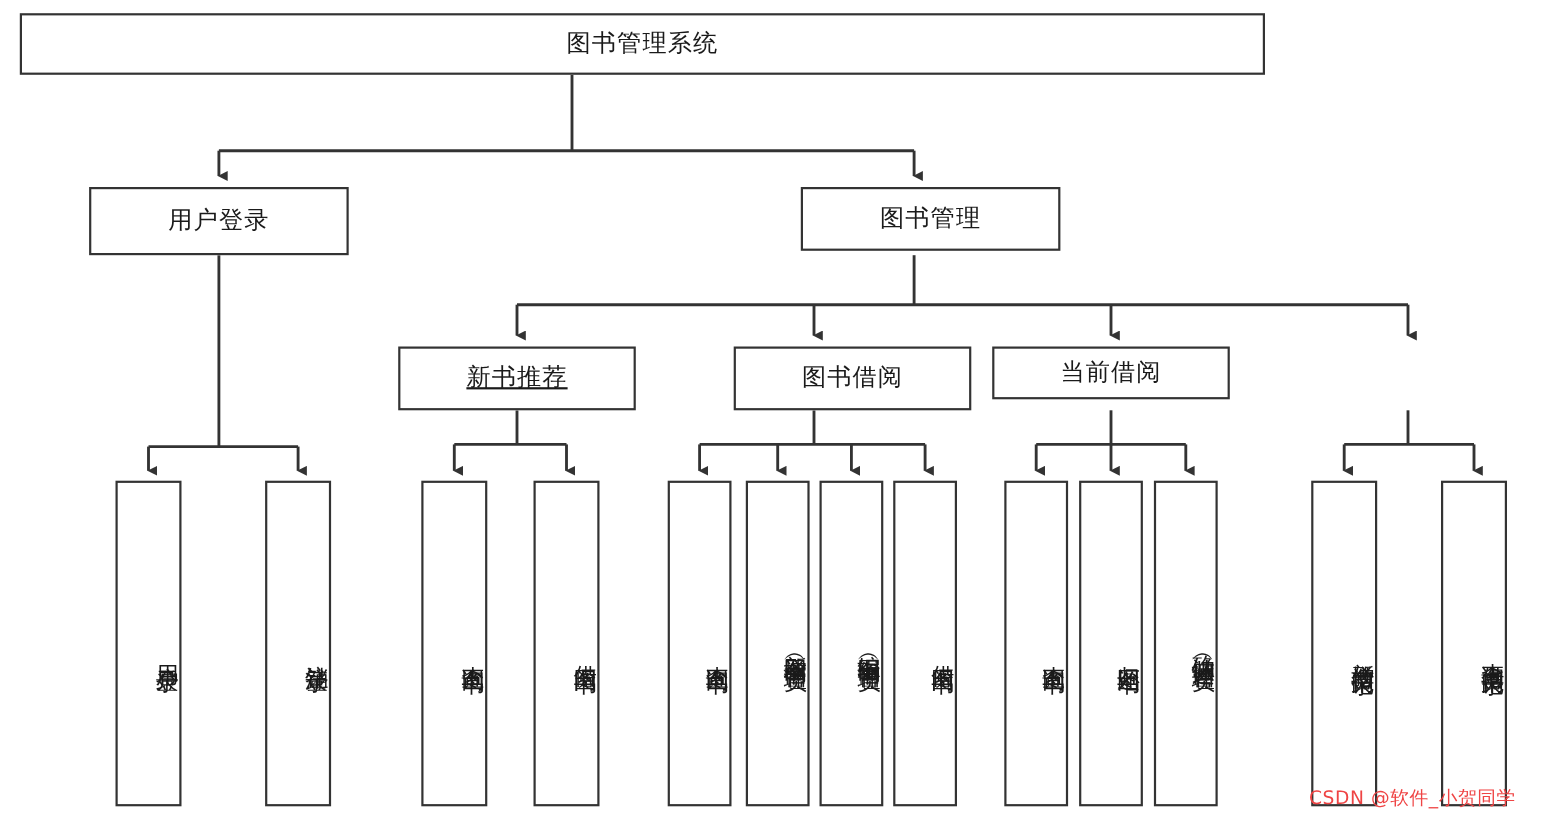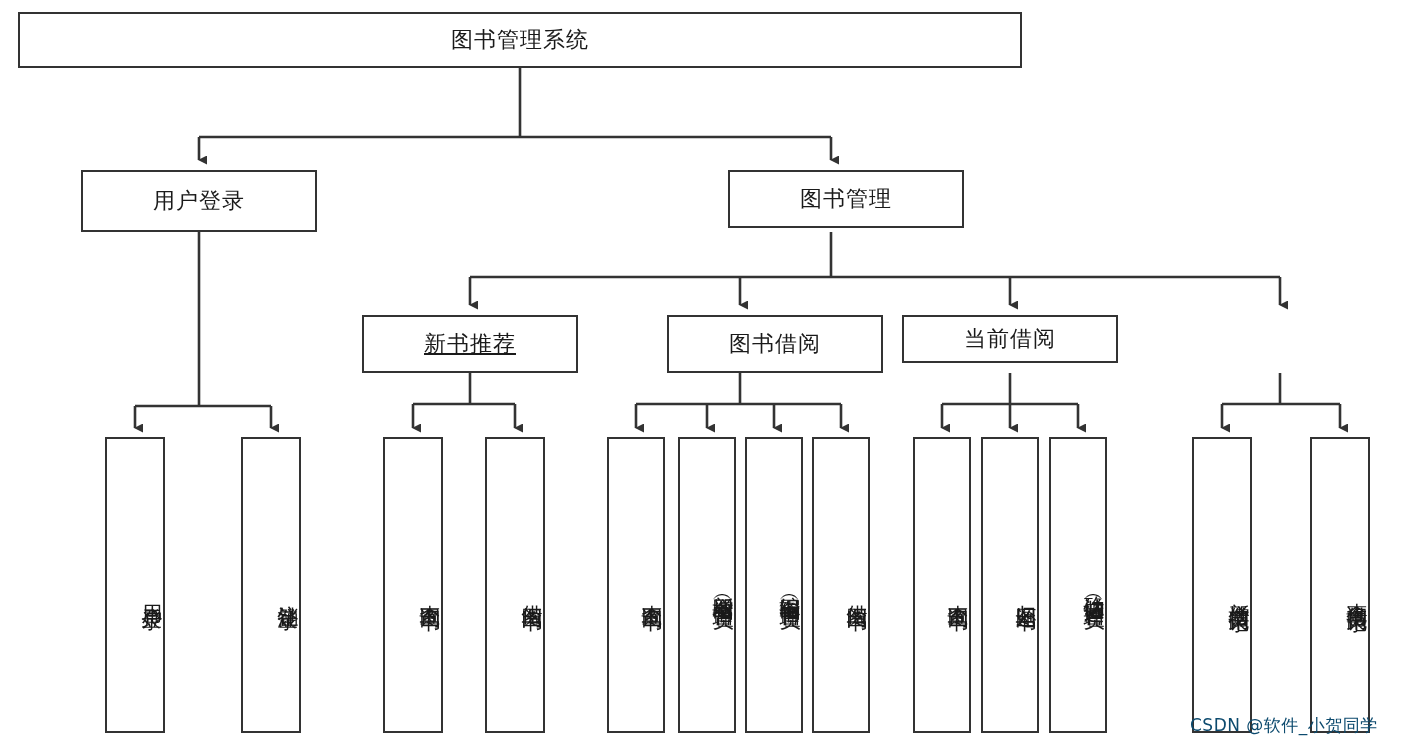--- a/index.html
+++ b/index.html
@@ -54,21 +54,21 @@
   .node .label {
     display: block;
     line-height: 1.05;
     white-space: pre;
   }
   .watermark {
     position: absolute;
     left: 1190px;
     top: 714px;
     font-size: 17px;
-    color: #0c4a6e;
+    color: #ef4444;
     letter-spacing: 0.5px;
     white-space: nowrap;
   }
 </style>
 </head>
 <body>
 
 <div id="canvas">
 
   <svg class="connectors" viewBox="0 0 1405 747">
@@ -114,21 +114,21 @@
       <path d="M1010,404 L1010,428" marker-end="url(#arrow)"></path>
       <path d="M1078,404 L1078,428" marker-end="url(#arrow)"></path>
 
       <path d="M1280,373 L1280,404"></path>
       <path d="M1222,404 L1340,404"></path>
       <path d="M1222,404 L1222,428" marker-end="url(#arrow)"></path>
       <path d="M1340,404 L1340,428" marker-end="url(#arrow)"></path>
     </g>
   </svg>
 
-  <div class="node horiz" style="left:18px; top:12px; width:1004px; height:56px;">
+  <div class="node horiz" style="left:18px; top:12px; width:1132px; height:56px;">
     <span class="label">图书管理系统</span>
   </div>
 
   <div class="node horiz" style="left:81px; top:170px; width:236px; height:62px;">
     <span class="label">用户登录</span>
   </div>
   <div class="node horiz" style="left:712px; top:170px; width:236px; height:58px;margin-left:16px;">
     <span class="label">图书管理</span>
   </div>
 

